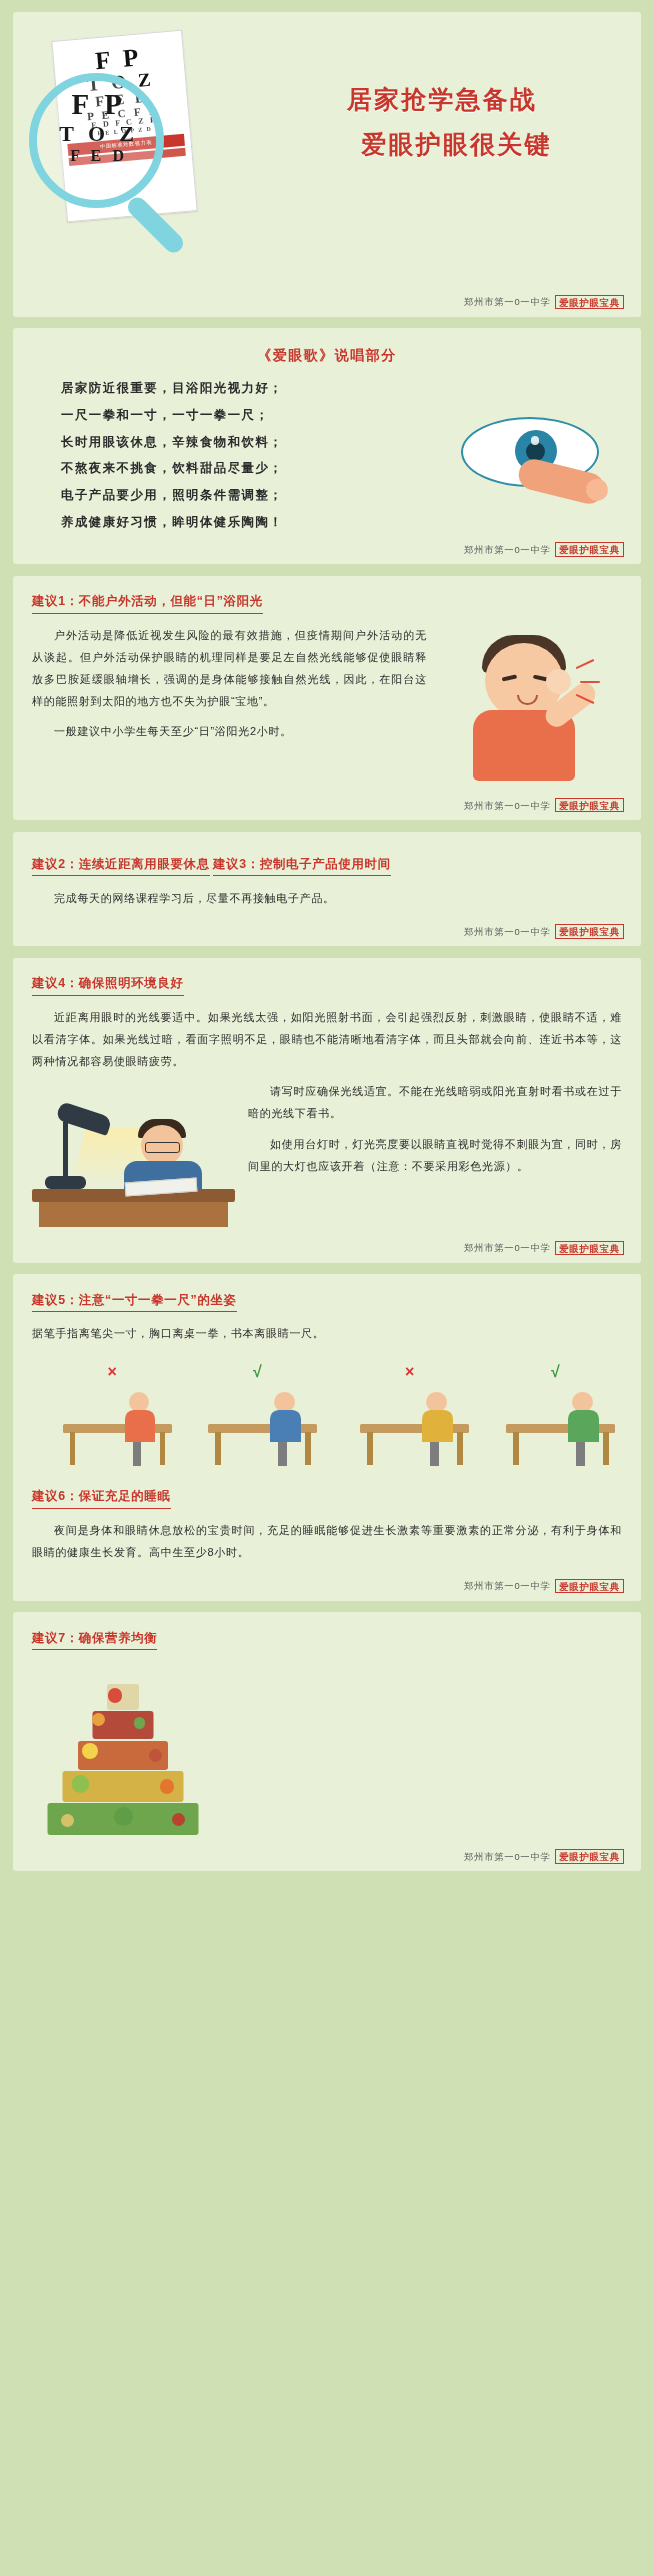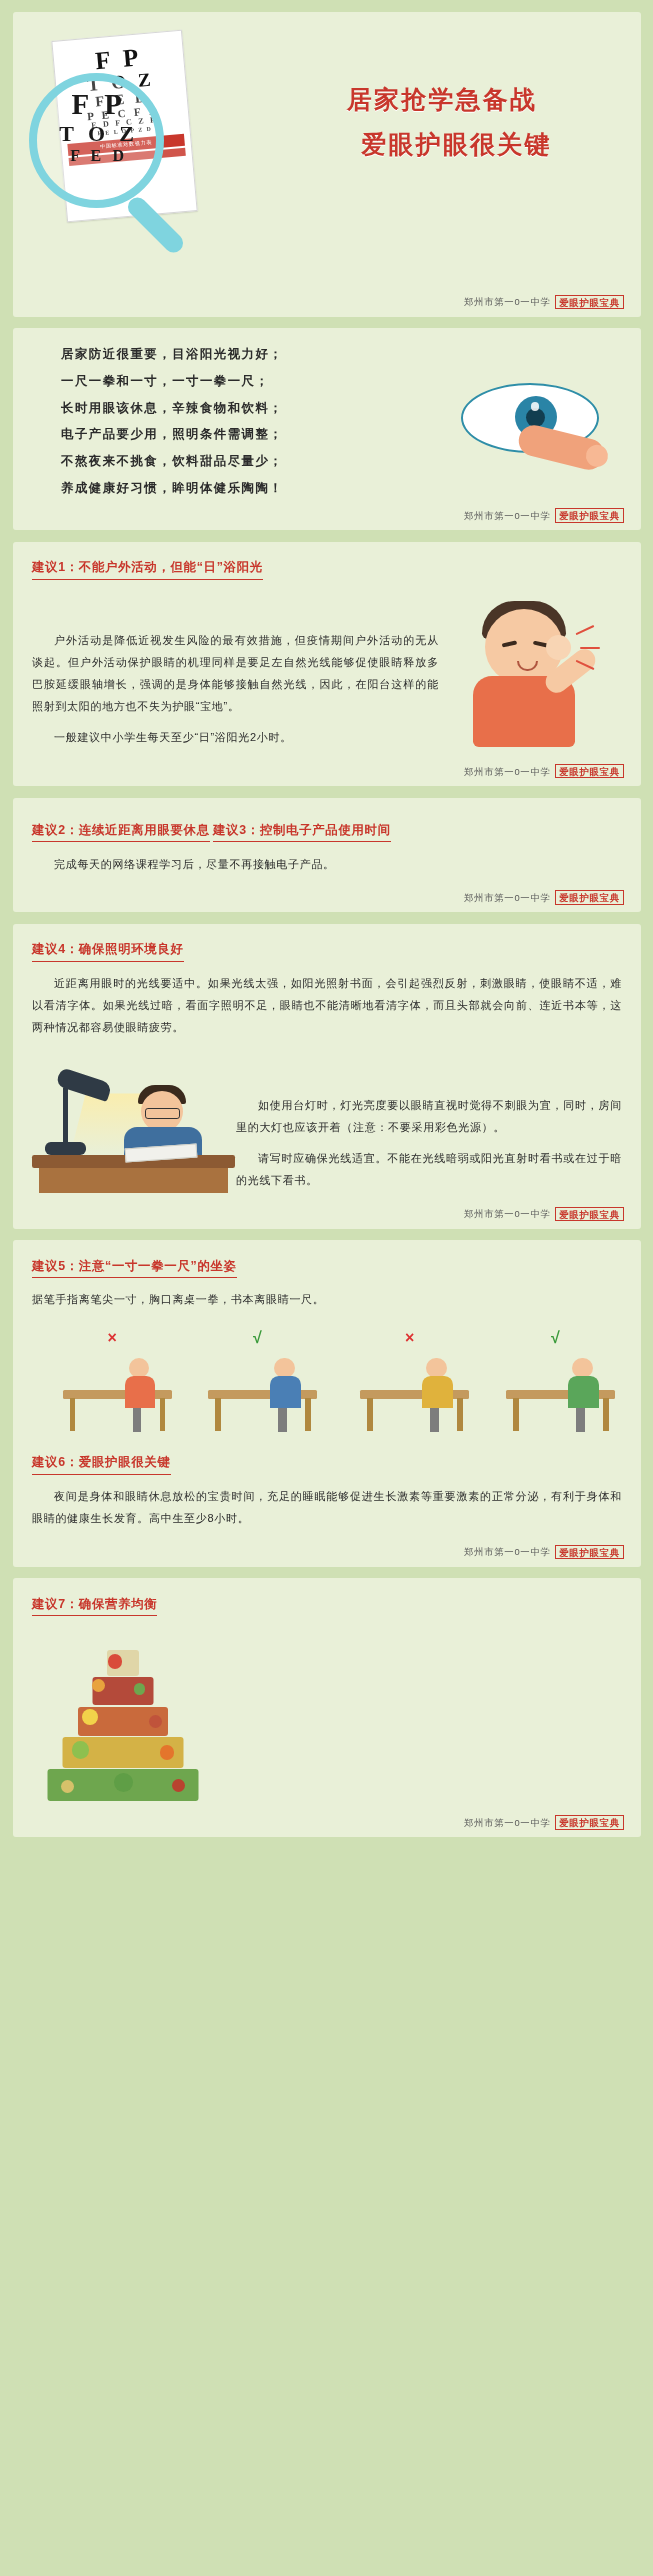--- a/index.html
+++ b/index.html
@@ -225,22 +225,22 @@
     font-size:11px;
     line-height:2.0;
     color:#2b2b2b;
     text-align:justify;
     letter-spacing:0.7px;
   }
   p.body.indent{text-indent:2em;}
   .em-red{color:#c8372c;font-weight:bold;}
   .cols{
     display:flex;
-    gap:1px;
-    align-items:flex-end;
+    gap:13px;
+    align-items:flex-start;
   }
   .col-text{flex:1 1 auto;}
   .col-art{flex:0 0 auto;}
   
   .art-boy{position:relative;width:182px;height:167px;}
   .boy-head{
     position:absolute;left:45px;top:19px;width:78px;height:76px;
     background:#f6c9a3;border-radius:50%;
   }
   .boy-hair{
@@ -416,27 +416,28 @@
         <div class="line l2">爱眼护眼很关键</div>
       </div>
       <div class="footer-tag">
         <span>郑州市第一0一中学</span>
         <span class="boxed">爱眼护眼宝典</span>
       </div>
     </div>
   </div>
 
   <div class="card">
+    <div class="song-title">《爱眼歌》说唱部分</div>
     <div class="song-body">
       <div class="song-lines">
         <div>居家防近很重要，目浴阳光视力好；</div>
         <div>一尺一拳和一寸，一寸一拳一尺；</div>
         <div>长时用眼该休息，辛辣食物和饮料；</div>
+        <div>不熬夜来不挑食，饮料甜品尽量少；</div>
         <div>电子产品要少用，照明条件需调整；</div>
-        <div>不熬夜来不挑食，饮料甜品尽量少；</div>
         <div>养成健康好习惯，眸明体健乐陶陶！</div>
       </div>
       <div class="eye-art">
         <div class="eye-white"></div>
         <div class="eye-iris"></div>
         <div class="eye-pupil"></div>
         <div class="eye-gleam"></div>
         <div class="finger"></div>
       </div>
     </div>
@@ -501,22 +502,22 @@
           <div class="man-hair"></div>
           <div class="man-head"></div>
           <div class="man-glass"></div>
           <div class="man-body"></div>
           <div class="desk-top"></div>
           <div class="book"></div>
           <div class="desk-front"></div>
         </div>
       </div>
       <div class="col-text">
+        <p class="body indent">请写时应确保光线适宜。不能在光线暗弱或阳光直射时看书或在过于暗的光线下看书。</p>
         <p class="body indent">如使用台灯时，灯光亮度要以眼睛直视时觉得不刺眼为宜，同时，房间里的大灯也应该开着（注意：不要采用彩色光源）。</p>
-        <p class="body indent">请写时应确保光线适宜。不能在光线暗弱或阳光直射时看书或在过于暗的光线下看书。</p>
       </div>
     </div>
     <div class="card-foot"></div>
     <div class="footer-tag">
       <span>郑州市第一0一中学</span>
       <span class="boxed">爱眼护眼宝典</span>
     </div>
   </div>
 
   <div class="card">
@@ -561,21 +562,21 @@
         <div class="p-desk"></div>
         <div class="p-deskleg"></div>
         <div class="p-deskleg r"></div>
         <div class="p-chair"></div>
         <div class="p-person">
           <div class="p-head"></div>
           <div class="p-torso green"></div>
         </div>
       </div>
     </div>
-    <div class="adv-title">建议6：爱眼护眼很关键</div>
+    <div class="adv-title">建议6：保证充足的睡眠</div>
     <p class="body indent">夜间是身体和眼睛休息放松的宝贵时间，充足的睡眠能够促进生长激素等重要激素的正常分泌，有利于身体和眼睛的健康生长发育。高中生至少8小时。</p>
     <div class="card-foot"></div>
     <div class="footer-tag">
       <span>郑州市第一0一中学</span>
       <span class="boxed">爱眼护眼宝典</span>
     </div>
   </div>
 
   <div class="card">
     <div class="adv-title">建议7：确保营养均衡</div>

